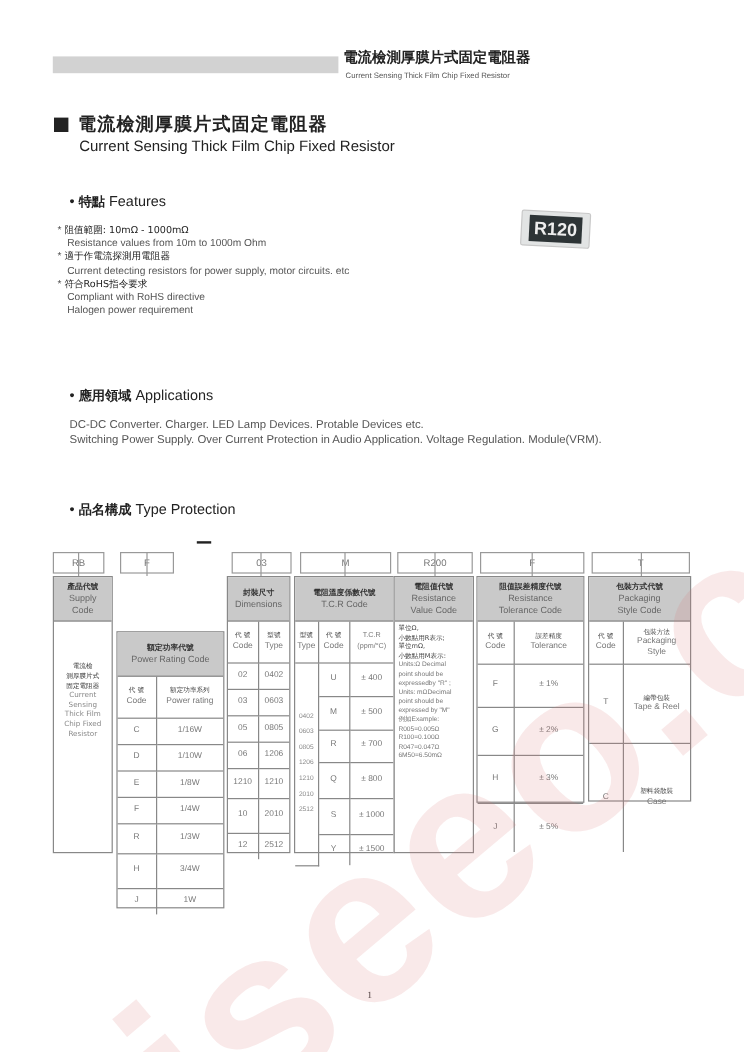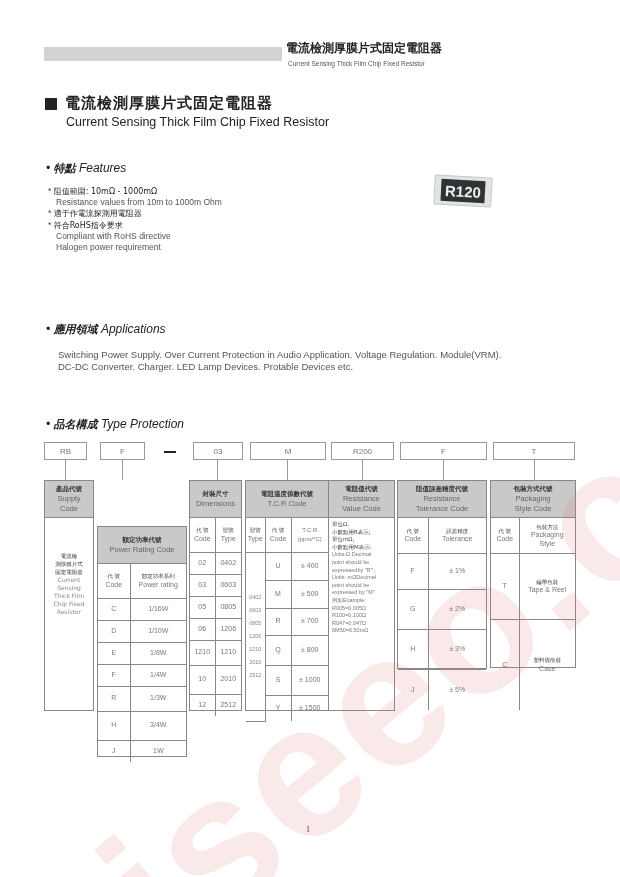--- a/index.html
+++ b/index.html
@@ -15,34 +15,34 @@
   }
 
   .hdr-bar { position: absolute; left: 44px; top: 47px; width: 238px; height: 14px; background: #d2d2d2; }
   .hdr-zh { position: absolute; left: 286px; top: 40px; font-size: 12px; font-weight: bold; color: #222; letter-spacing: 0px; }
   .hdr-en { position: absolute; left: 288px; top: 60px; font-size: 6.5px; color: #555; font-family: "Liberation Sans", sans-serif; }
 
   .title-sq { position: absolute; left: 45px; top: 98px; width: 12px; height: 12px; background: #222; }
   .title-zh { position: absolute; left: 65px; top: 94px; font-size: 15px; font-weight: bold; letter-spacing: 1px; color: #222; }
   .title-en { position: absolute; left: 66px; top: 115px; font-size: 12.5px; font-family: "Liberation Sans", sans-serif; color: #222; }
 
-  .sec { position: absolute; left: 46px; font-size: 12px; font-family: "Liberation Sans", sans-serif; color: #222; font-style: italic; }
+  .sec { position: absolute; left: 58px; font-size: 12px; font-family: "Liberation Sans", sans-serif; color: #222; }
   .sec .zh { font-weight: bold; font-family: "DejaVu Sans", sans-serif; font-size: 11px; }
 
   .feat { position: absolute; left: 48px; top: 186px; font-size: 8.5px; font-family: "Liberation Sans", sans-serif; line-height: 11.2px; color: #444; }
   .feat .zh { font-family: "DejaVu Sans", sans-serif; font-size: 8px; color: #222; }
   .feat .en { padding-left: 8px; color: #555; }
 
   .chip { position: absolute; left: 434px; top: 176px; width: 58px; height: 30px; background: #e2e4e4; border: 1px solid #c8c8c8; transform: rotate(3deg); border-radius: 2px; }
   .chip .body { position: absolute; left: 6px; top: 3px; width: 44px; height: 22px; background: #2d3436; display: flex; align-items: center; justify-content: center; color: #eee; font-family: "Liberation Sans", sans-serif; font-size: 15px; font-weight: bold; letter-spacing: 0px; }
 
   .apps { position: absolute; left: 58px; top: 349px; font-size: 9.5px; font-family: "Liberation Sans", sans-serif; line-height: 11.5px; color: #555; }
   .apps .zh { font-family: "DejaVu Sans", sans-serif; font-size: 8px; color: #333; font-weight: bold; }
 
-  .code-box { position: absolute; top: 442px; height: 18px; border: 1px solid #999; background: #fff; font-size: 8px; color: #777; display: flex; align-items: center; justify-content: center; font-family: "Liberation Sans", sans-serif; }
+  .code-box { position: absolute; top: 460px; height: 18px; border: 1px solid #999; background: #fff; font-size: 8px; color: #777; display: flex; align-items: center; justify-content: center; font-family: "Liberation Sans", sans-serif; }
   .dash { position: absolute; left: 164px; top: 451px; width: 12px; height: 2px; background: #222; }
   .vline { position: absolute; width: 1px; background: #999; top: 460px; height: 20px; }
 
   .group { position: absolute; top: 480px; border: 1px solid #888; background: #fff; }
   .ghead { background: #c9c9c9; border-bottom: 1px solid #888; text-align: center; font-size: 7.5px; color: #666; font-family: "Liberation Sans", sans-serif; display: flex; flex-direction: column; justify-content: center; align-items: center; line-height: 10px; }
   .ghead .zh { font-family: "DejaVu Sans", sans-serif; font-size: 6.5px; color: #333; font-weight: bold; }
   table { border-collapse: collapse; width: 100%; }
   td { border: 1px solid #888; text-align: center; font-size: 7px; color: #777; font-family: "Liberation Sans", sans-serif; padding: 0; vertical-align: middle; line-height: 8.5px; }
   td .zh { font-family: "DejaVu Sans", sans-serif; font-size: 5.5px; color: #444; display: block; }
   .sub td { height: 34px; }
@@ -75,36 +75,37 @@
 <div class="title-en">Current Sensing Thick Film Chip Fixed Resistor</div>
 
 <div class="sec" style="top:161px;">
   <span>•&nbsp;</span><span class="zh">特點</span>
   <span>Features</span>
 </div>
 <div class="feat">
   <div><span>* </span><span class="zh">阻值範圍: 10mΩ - 1000mΩ</span></div>
   <div class="en">Resistance values from 10m to 1000m Ohm</div>
   <div><span>* </span><span class="zh">適于作電流探測用電阻器</span></div>
+  <div class="en">Current detecting resistors for power supply, motor circuits. etc</div>
   <div><span>* </span><span class="zh">符合RoHS指令要求</span></div>
   <div class="en">Compliant with RoHS directive</div>
   <div class="en">Halogen power requirement</div>
 </div>
 
 <div class="chip">
   <div class="body">R120</div>
 </div>
 
 <div class="sec" style="top:322px;">
   <span>•&nbsp;</span><span class="zh">應用領域</span>
   <span>Applications</span>
 </div>
 <div class="apps">
+  <div>DC-DC Converter. Charger. LED Lamp Devices. Protable Devices etc.</div>
   <div>Switching Power Supply. Over Current Protection in Audio Application. Voltage Regulation. Module(VRM).</div>
-  <div>DC-DC Converter. Charger. LED Lamp Devices. Protable Devices etc.</div>
 </div>
 
 <div class="sec" style="top:417px;">
   <span>•&nbsp;</span><span class="zh">品名構成</span>
   <span>Type Protection</span>
 </div>
 
 <div class="code-box" style="left:44px;width:43px;">RB</div>
 <div class="code-box" style="left:100px;width:45px;">F</div>
 <div class="dash"></div>

